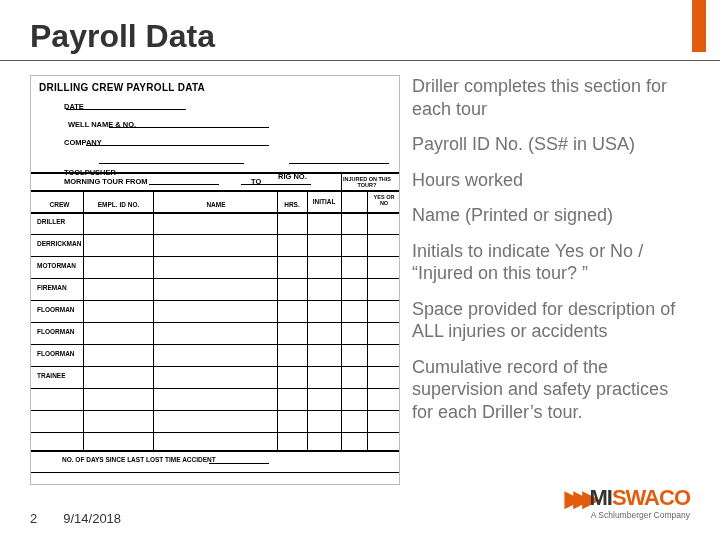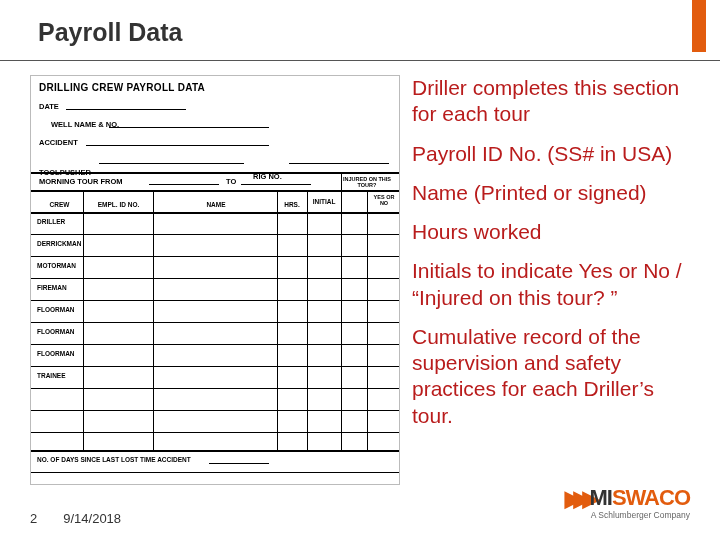--- a/index.html
+++ b/index.html
@@ -1,30 +1,30 @@
 <!DOCTYPE html>
 <html><head>
 <meta charset="utf-8">
 <style>
   * { box-sizing: border-box; margin: 0; padding: 0; }
   html, body { width: 720px; height: 540px; font-family: Arial, sans-serif; background: #fff; overflow: hidden; }
   .slide { width: 720px; height: 540px; position: relative; }
-  .title { font-size: 25px; font-weight: bold; color: #333; padding: 18px 30px 6px 30px; margin-left: 8px; }
+  .title { font-size: 32px; font-weight: bold; color: #333; padding: 18px 30px 6px 30px; }
   .orange-bar { position: absolute; left: 692px; top: 0; width: 14px; height: 52px; background: #e25c0e; }
   .hr { position: absolute; top: 60px; left: 0; width: 720px; height: 1px; background: #555; }
   .content { position: absolute; top: 75px; left: 30px; width: 660px; height: 430px; display: flex; gap: 12px; }
   .form-img { width: 370px; height: 410px; background: #fff; border: 1px solid #bbb; position: relative; }
   .form-img .hdr { position: absolute; top: 6px; left: 8px; font-size: 10px; font-weight: bold; letter-spacing: .3px; }
-  .fld { position: absolute; font-size: 7.5px; font-weight: bold; }
+  .fld { position: absolute; font-size: 7.5px; font-weight: bold; margin-left: 25px; }
   .line { position: absolute; background: #000; height: 1px; }
   .thr { position: absolute; left: 0; width: 100%; height: 2px; background: #000; }
   .cell-lbl { position: absolute; font-size: 6.5px; font-weight: bold; text-align: center; }
   .vline { position: absolute; width: 1px; background: #000; }
   .role-lbl { position: absolute; font-size: 6.5px; font-weight: bold; }
-  .text-col { width: 278px; color: #b91c1c; font-size: 21px; line-height: 1.25; }
+  .text-col { width: 278px; color: #737373; font-size: 18px; line-height: 1.25; }
   .text-col .item { margin-bottom: 13px; }
   .footer { position: absolute; bottom: 14px; left: 30px; width: 660px; display: flex; align-items: center; }
   .pgnum { font-size: 13px; color: #333; margin-right: 26px; }
   .pgdate { font-size: 13px; color: #333; }
   .logo-box { position: absolute; right: 30px; bottom: 20px; text-align: right; }
   .logo-main { font-size: 22px; font-weight: 900; letter-spacing: -1px; }
   .logo-main .mi { color: #333; }
   .logo-main .swaco { color: #e25c0e; }
   .logo-chev { display: inline-block; color: #e25c0e; font-size: 22px; font-weight: 900; letter-spacing: -8px; margin-right: -2px; vertical-align: middle; }
   .logo-sub { font-size: 8.5px; color: #666; margin-top: -2px; }
@@ -37,23 +37,23 @@
 <h1 class="title">Payroll Data</h1>
 <div class="hr"></div>
 
 <div class="content">
 
   <div class="form-img">
     <div class="hdr">DRILLING CREW PAYROLL DATA</div>
 
     <div class="fld" style="top:26px;left:8px">DATE</div>
     <div class="line" style="top:33px;left:35px;width:120px"></div>
-    <div class="fld" style="top:44px;left:20px">WELL NAME &amp; NO.</div>
+    <div class="fld" style="top:44px;left:12px">WELL NAME &amp; NO.</div>
     <div class="line" style="top:51px;left:78px;width:160px"></div>
-    <div class="fld" style="top:62px;left:8px">ACCIDENT</div>
+    <div class="fld" style="top:62px;left:8px">COMPANY</div>
     <div class="line" style="top:69px;left:55px;width:183px"></div>
     <div class="fld" style="top:92px;left:8px">TOOLPUSHER</div>
     <div class="line" style="top:87px;left:68px;width:145px"></div>
     <div class="fld" style="top:96px;left:222px">RIG NO.</div>
     <div class="line" style="top:87px;left:258px;width:100px"></div>
 
     <div class="thr" style="top:96px"></div>
     <div class="fld" style="top:101px;left:8px">MORNING TOUR    FROM</div>
     <div class="line" style="top:108px;left:118px;width:70px"></div>
     <div class="fld" style="top:101px;left:195px">TO</div>
@@ -98,23 +98,24 @@
     <div class="thr" style="top:374px"></div>
 
     <div class="fld" style="top:380px;left:6px;font-size:6.5px">NO. OF DAYS SINCE LAST LOST TIME ACCIDENT</div>
     <div class="line" style="top:387px;left:178px;width:60px"></div>
     <div class="line" style="top:396px;left:0;width:100%"></div>
   </div>
 
   <div class="text-col">
     <div class="item">Driller completes this section for each tour</div>
     <div class="item">Payroll ID No. (SS# in USA)</div>
+    <div class="item">Hours worked</div>
     <div class="item">Name (Printed or signed)</div>
-    <div class="item">Hours worked</div>
     <div class="item">Initials to indicate Yes or No / “Injured on this tour? ”</div>
+    <div class="item">Space provided for description of ALL injuries or accidents</div>
     <div class="item">Cumulative record of the supervision and safety practices for each Driller’s tour.</div>
   </div>
 </div>
 
 <div class="footer">
   <span class="pgnum">2</span>
   <span class="pgdate">9/14/2018</span>
 </div>
 
 <div class="logo-box">

